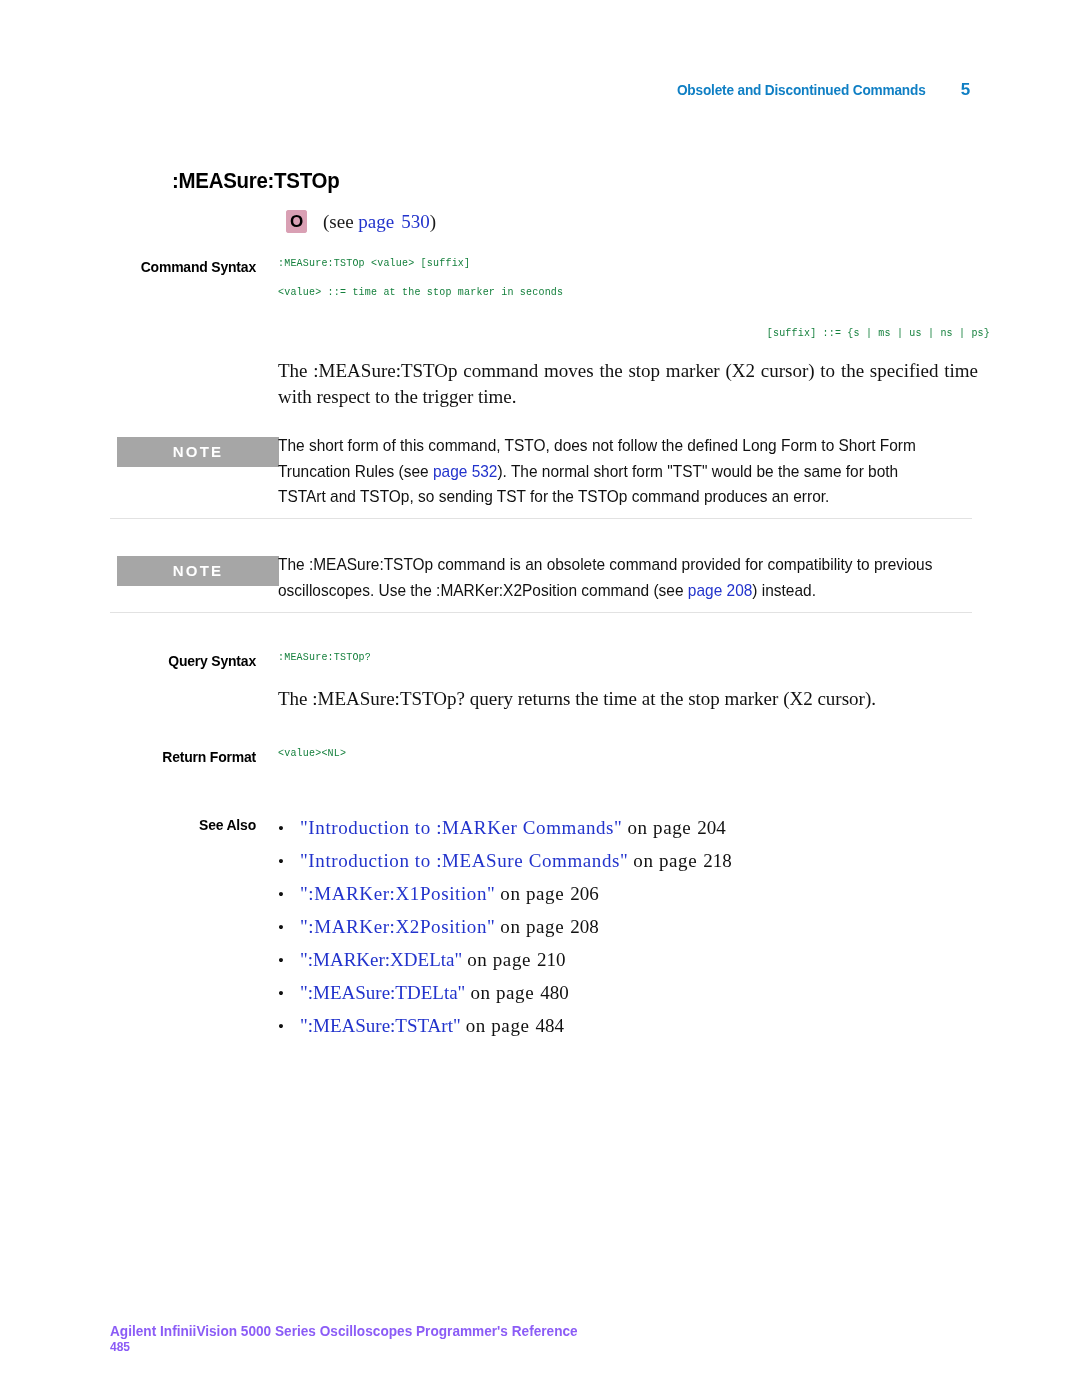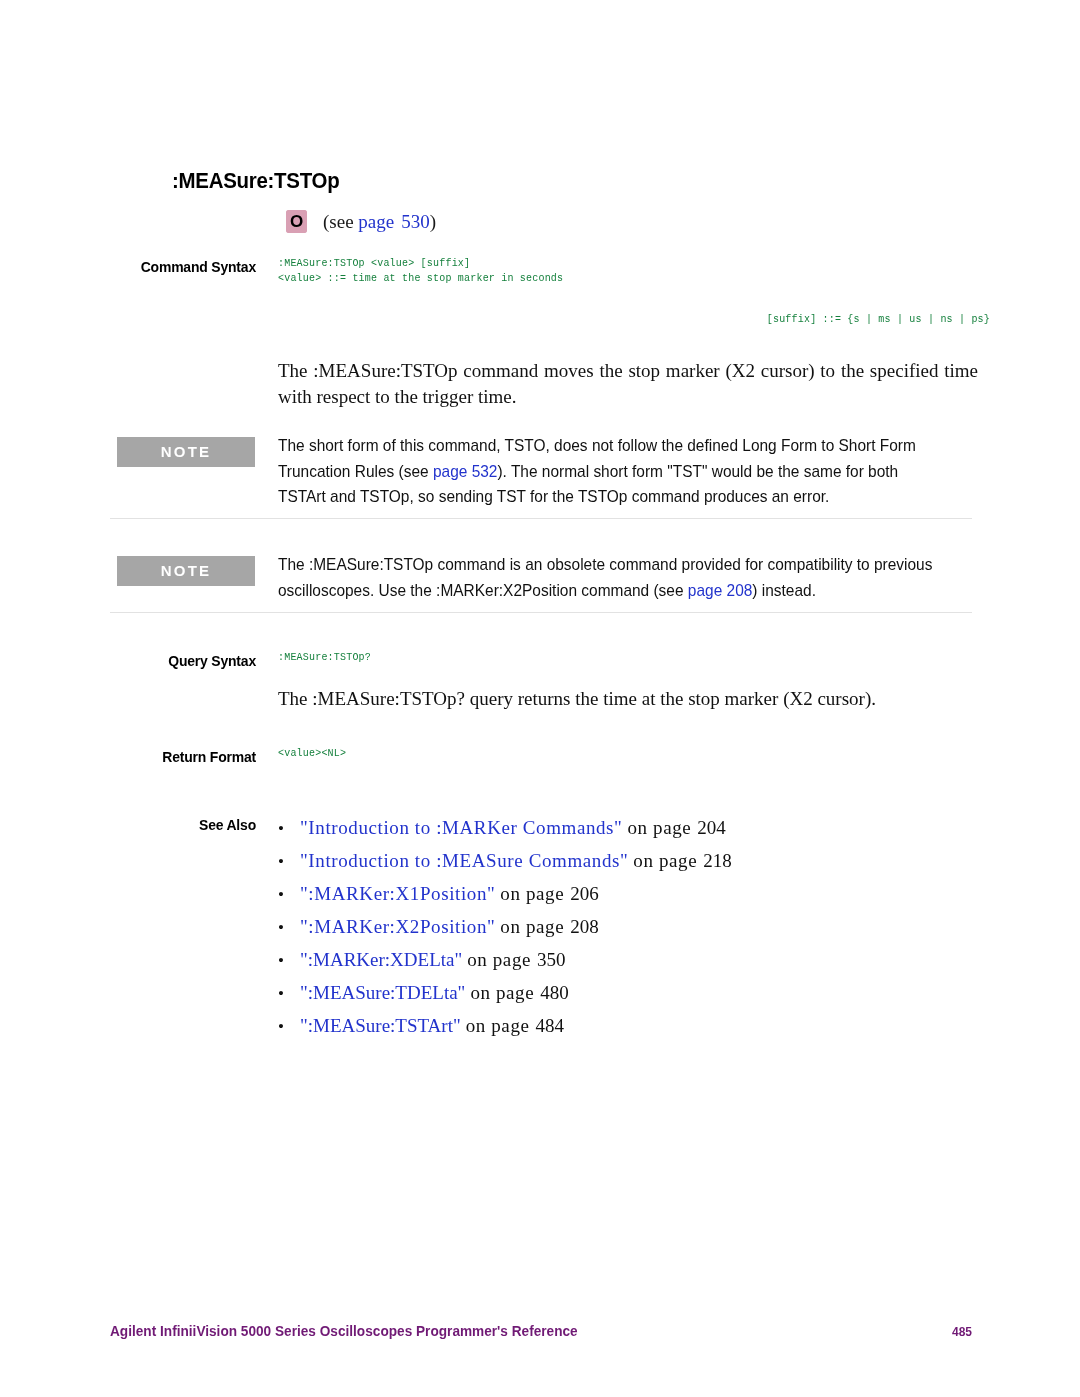--- a/index.html
+++ b/index.html
@@ -124,21 +124,21 @@
   
   .note-block {
     position: absolute;
     left: 110px;
     width: 862px;
   }
   .note-badge {
     position: absolute;
     left: 7px;
     top: 4px;
-    width: 138px;
+    width: 162px;
     height: 30px;
     background: #a6a6a6;
     color: #ffffff;
     font-family: "Liberation Sans", sans-serif;
     font-weight: bold;
     font-size: 15px;
     letter-spacing: 2.2px;
     text-align: center;
     line-height: 30px;
   }
@@ -190,46 +190,51 @@
 
   
   .footer {
     position: absolute;
     left: 110px;
     top: 1322px;
     width: 862px;
     display: flex;
     justify-content: space-between;
     align-items: baseline;
-    color: #701a75;
+    color: #8b5cf6;
     font-family: "Liberation Sans", sans-serif;
     font-weight: bold;
     font-size: 15.5px;
+    flex-direction: column;
   }
   .footer .f-left { transform: scaleX(0.88); transform-origin: left center; }
   .footer .f-right { font-size: 12px; }
 </style>
 </head>
 <body>
 
 <div class="page">
 
+  <div class="run-header">
+    <span class="chap-title">Obsolete and Discontinued Commands</span>
+    <span class="chap-num">5</span>
+  </div>
 
   <div class="sec-title">:MEASure:TSTOp</div>
 
   <div class="badge-row">
     <div class="o-badge">O</div>
     <div class="badge-note"><span>(see </span><span class="lnk">page</span><span style="display:inline-block;width:7px"></span><span class="lnk">530</span><span>)</span></div>
   </div>
 
   <div class="row" style="top:258px;">
     <div class="lbl">Command Syntax</div>
     <div class="content">
       <div class="mono">:MEASure:TSTOp &lt;value&gt; [suffix]</div>
-      <div class="mono" style="margin-top:4px;">&lt;value&gt; ::= time at the stop marker in seconds</div>
+      <div class="mono" style="margin-top:18px;">&lt;value&gt; ::= time at the stop marker in seconds</div>
       <div class="mono" style="margin-top:30px;text-align:right;">[suffix] ::= {s | ms | us | ns | ps}</div>
     </div>
   </div>
 
   <div class="row" style="top:358px;">
     <div class="content para" style="width:700px;">The :MEASure:TSTOp command moves the stop marker (X2 cursor) to the specified time with respect to the trigger time.</div>
   </div>
 
   <div class="note-block" style="top:433px; height:82px;">
     <div class="note-badge">NOTE</div>
@@ -287,21 +292,21 @@
     <div class="sa-item">
       <span class="sa-bullet">•</span>
       <span class="lnk lnk-wide">":MARKer:X2Position"</span>
       <span class="sa-tail">on page</span>
       <span class="sa-page">208</span>
     </div>
     <div class="sa-item">
       <span class="sa-bullet">•</span>
       <span class="lnk">":MARKer:XDELta"</span>
       <span class="sa-tail">on page</span>
-      <span class="sa-page">350</span>
+      <span class="sa-page">210</span>
     </div>
     <div class="sa-item">
       <span class="sa-bullet">•</span>
       <span class="lnk">":MEASure:TDELta"</span>
       <span class="sa-tail">on page</span>
       <span class="sa-page">480</span>
     </div>
     <div class="sa-item">
       <span class="sa-bullet">•</span>
       <span class="lnk">":MEASure:TSTArt"</span>

